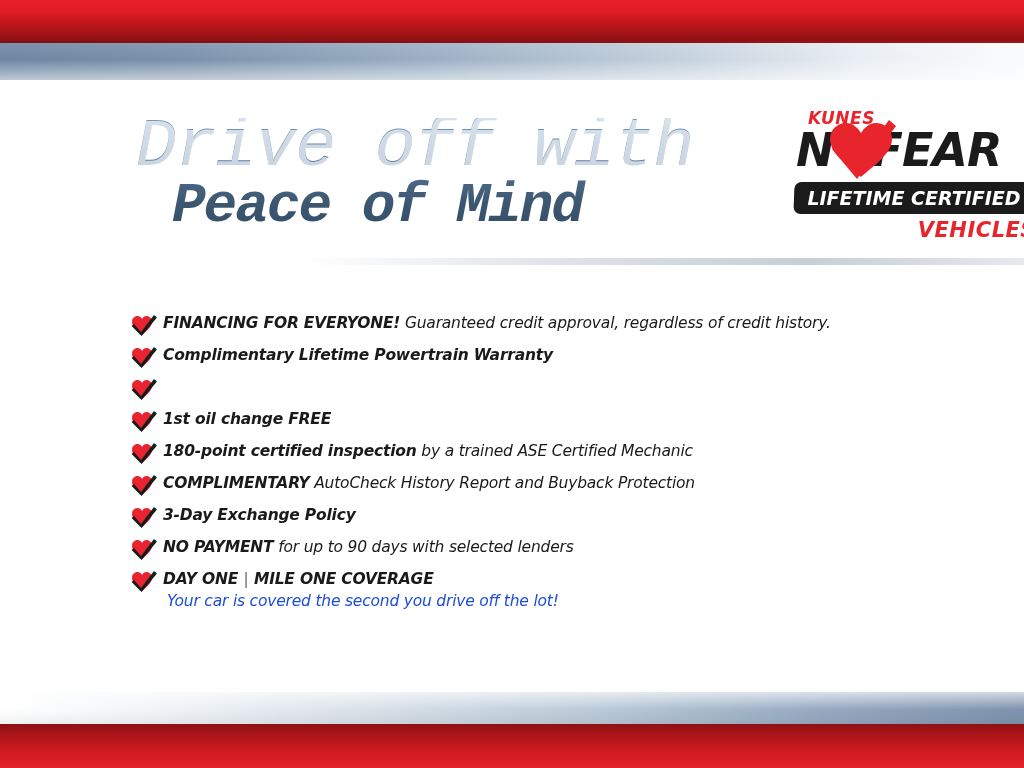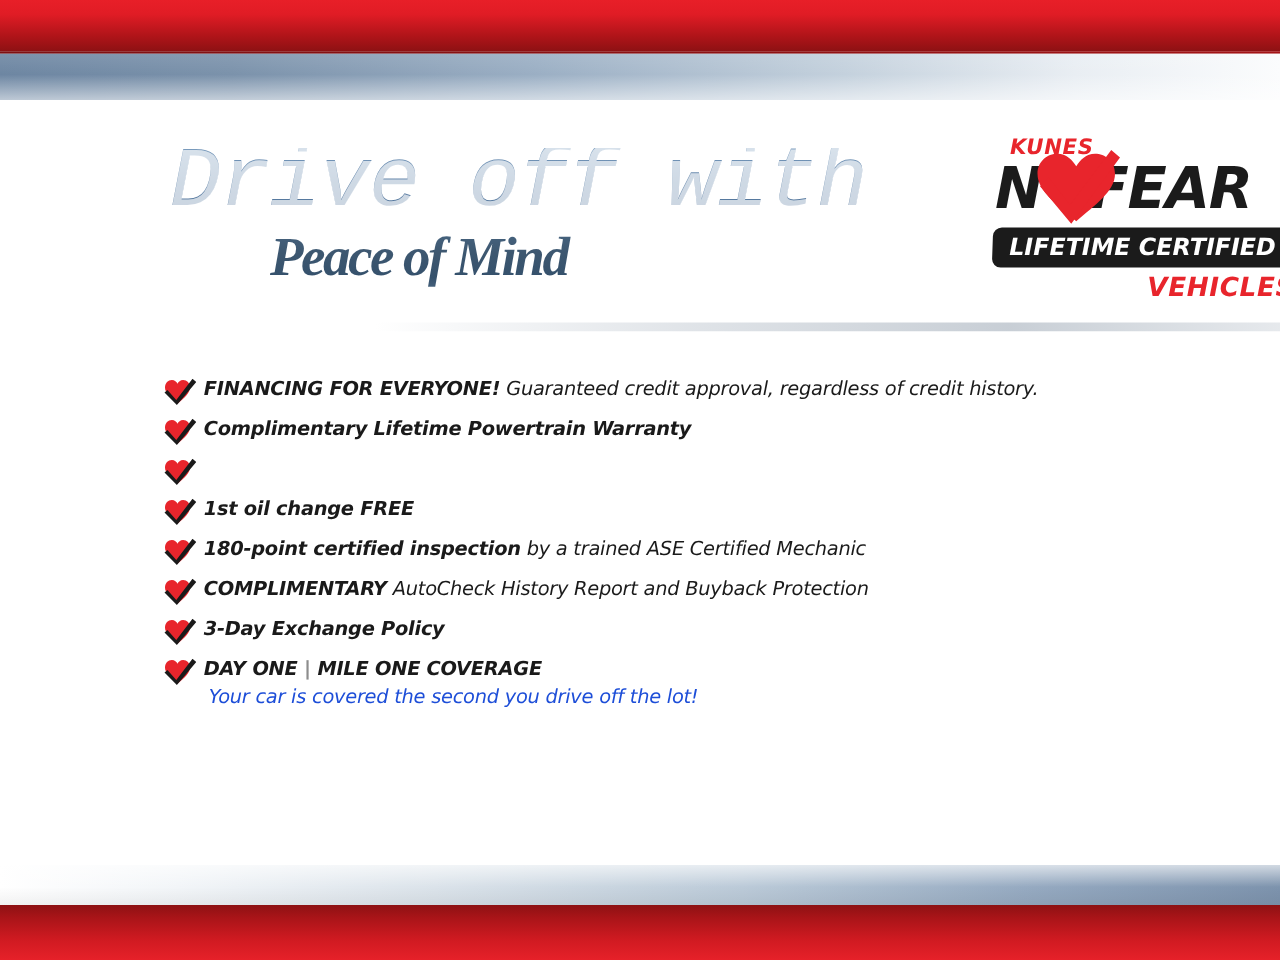--- a/index.html
+++ b/index.html
@@ -70,27 +70,27 @@
     letter-spacing:-1px;
     color:#5b7da2;
     background:linear-gradient(to bottom, #7b9cbd 0%, #5d80a6 48%, #4e7096 100%);
     -webkit-background-clip:text;
     background-clip:text;
     -webkit-text-fill-color:transparent;
     text-shadow:0 1px 0 rgba(255,255,255,0.7);
     white-space:nowrap;
   }
   .headline-line2 {
-    font-family:Liberation Serif, serif;
+    font-family:Liberation Mono, monospace;
     font-style:italic;
     font-weight:700;
-    font-size:44px;
+    font-size:56px;
     line-height:72px;
     letter-spacing:-2px;
-    margin-left:80px;
+    margin-left:36px;
     margin-top:-6px;
     color:#3d5770;
     background:linear-gradient(to bottom, #4f6f8d 0%, #3d5770 45%, #35516c 72%, #5a7690 100%);
     -webkit-background-clip:text;
     background-clip:text;
     -webkit-text-fill-color:transparent;
     white-space:nowrap;
   }
 
   .header-divider {
@@ -148,21 +148,21 @@
     position:absolute; right:2px; top:110px;
     font-family:"DejaVu Sans", sans-serif;
     font-style:italic; font-weight:700;
     font-size:21px; letter-spacing:0.5px;
     color:#e8252c;
     white-space:nowrap;
   }
 
   
   .bullets {
-    position:absolute; left:131px; top:300px;
+    position:absolute; left:131px; top:312px;
     width:800px;
   }
   .bullet-row {
     position:relative;
     height:32px;
   }
   .bullet-icon {
     position:absolute; left:0; top:3px;
     width:26px; height:22px;
   }
@@ -274,20 +274,27 @@
     </div>
 
     <div class="bullet-row">
       <svg class="bullet-icon" viewBox="0 0 26 22">
         <path d="M11 20 C5 15 1 11 1 7 C1 3.5 3.5 1 6.5 1 C8.8 1 10.2 2.4 11 4 C11.8 2.4 13.2 1 15.5 1 C18.5 1 21 3.5 21 7 C21 11 17 15 11 20 Z" fill="#e8252c"></path>
         <path d="M3 9 L10 17 L23 0 L26 2.6 L10.5 21 L0.6 11 Z" fill="#1a1a1a"></path>
       </svg>
       <div class="bullet-text"><span class="b-strong">3-Day Exchange Policy</span><span class="b-normal"></span></div>
     </div>
 
+    <div class="bullet-row">
+      <svg class="bullet-icon" viewBox="0 0 26 22">
+        <path d="M11 20 C5 15 1 11 1 7 C1 3.5 3.5 1 6.5 1 C8.8 1 10.2 2.4 11 4 C11.8 2.4 13.2 1 15.5 1 C18.5 1 21 3.5 21 7 C21 11 17 15 11 20 Z" fill="#e8252c"></path>
+        <path d="M3 9 L10 17 L23 0 L26 2.6 L10.5 21 L0.6 11 Z" fill="#1a1a1a"></path>
+      </svg>
+      <div class="bullet-text"><span class="b-strong">NO PAYMENT</span><span class="b-normal"> for up to 90 days with selected lenders</span></div>
+    </div>
 
     <div class="bullet-row bullet-row-tall">
       <svg class="bullet-icon" viewBox="0 0 26 22">
         <path d="M11 20 C5 15 1 11 1 7 C1 3.5 3.5 1 6.5 1 C8.8 1 10.2 2.4 11 4 C11.8 2.4 13.2 1 15.5 1 C18.5 1 21 3.5 21 7 C21 11 17 15 11 20 Z" fill="#e8252c"></path>
         <path d="M3 9 L10 17 L23 0 L26 2.6 L10.5 21 L0.6 11 Z" fill="#1a1a1a"></path>
       </svg>
       <div class="bullet-text"><span class="b-strong">DAY ONE</span><span class="b-pipe"> | </span><span class="b-strong">MILE ONE COVERAGE</span></div>
       <div class="bullet-sub">Your car is covered the second you drive off the lot!</div>
     </div>
 

